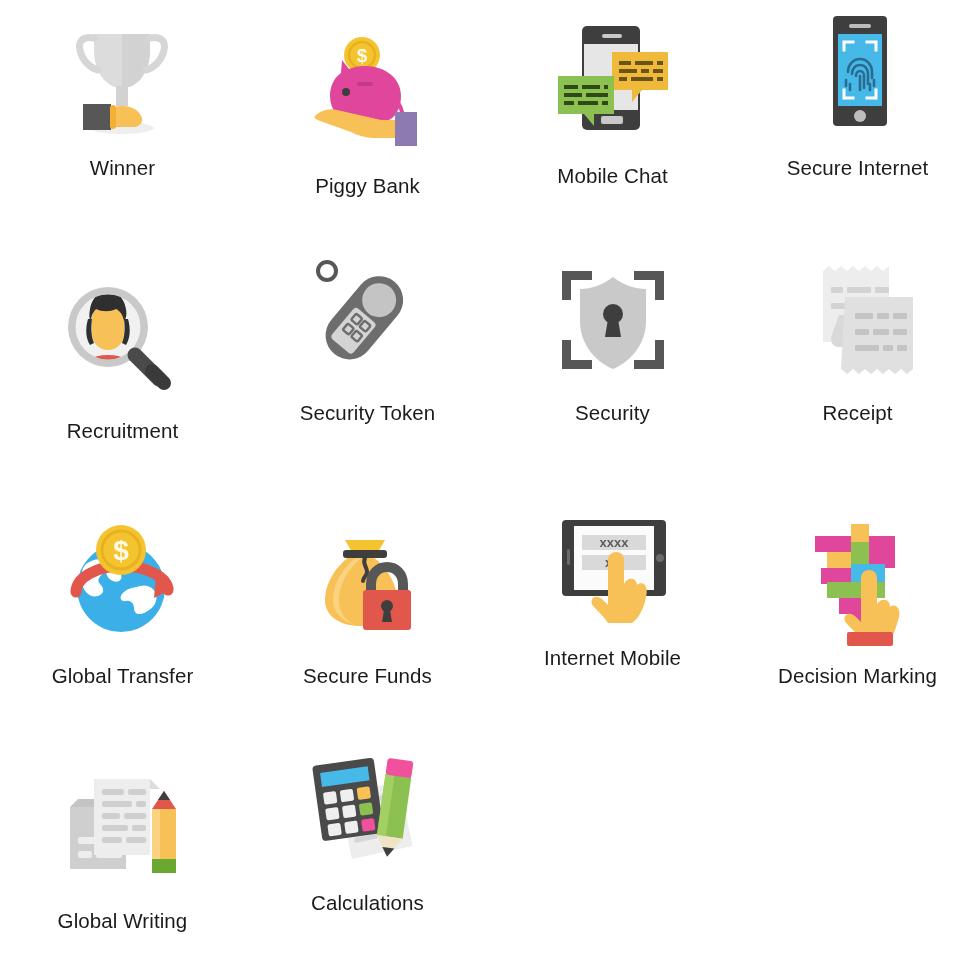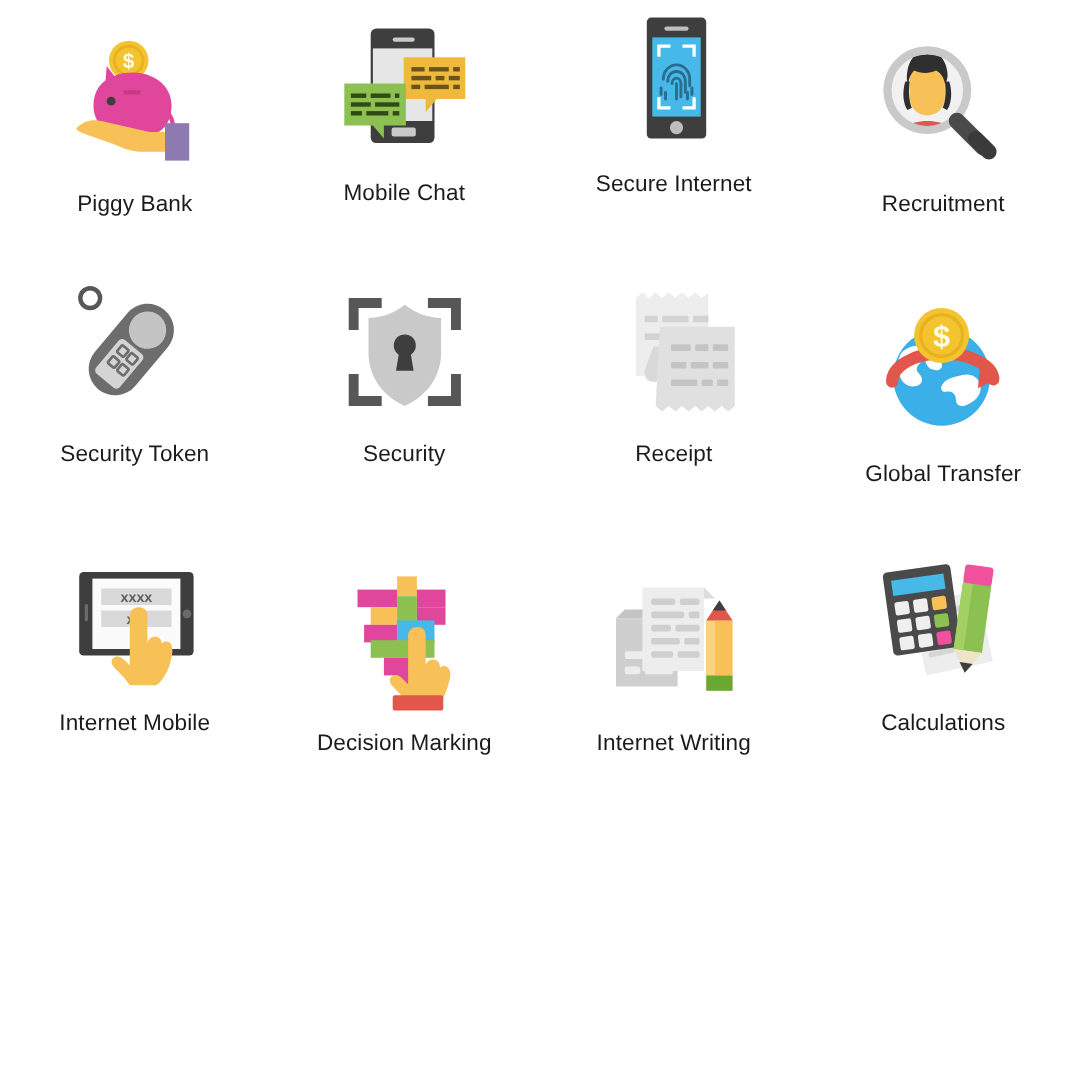--- a/index.html
+++ b/index.html
@@ -42,20 +42,37 @@
   .lbl-r4{margin-top:16px;}
   
   .nudge-up{margin-top:12px;justify-content:flex-end;}
   .nudge-dn{margin-top:20px;}
 </style>
 </head>
 <body>
 
 <div class="grid">
 
+  <div class="cell">
+    <div class="art nudge-up">
+      <svg width="150" height="130" viewBox="0 0 150 130">
+        <ellipse cx="74" cy="116" rx="32" ry="6" fill="#efefef"></ellipse>
+        <path d="M46 22 h56 v16 c0 22 -12 38 -28 38 s-28 -16 -28 -38 z" fill="#dcdcdc"></path>
+        <path d="M74 22 h28 v16 c0 22 -12 38 -28 38 z" fill="#d2d2d2"></path>
+        <path d="M46 26 c-12 -2 -16 4 -14 12 c2 10 10 18 18 20" fill="none" stroke="#d6d6d6" stroke-width="7" stroke-linecap="round"></path>
+        <path d="M102 26 c12 -2 16 4 14 12 c-2 10 -10 18 -18 20" fill="none" stroke="#d6d6d6" stroke-width="7" stroke-linecap="round"></path>
+        <rect x="68" y="74" width="12" height="20" fill="#d2d2d2"></rect>
+        <path d="M56 110 h36 l-6 -12 h-24 z" fill="#e4e4e4"></path>
+        <path d="M74 94 c12 0 18 6 20 12 c1 5 -3 9 -8 9 h-26 c-5 0 -8 -4 -7 -9 c1 -6 9 -12 21 -12 z" fill="#f7c158"></path>
+        <rect x="35" y="92" width="28" height="26" fill="#575757"></rect>
+        <rect x="62" y="93" width="6" height="24" rx="3" fill="#f2b134"></rect>
+      </svg>
+    </div>
+    <div class="label lbl-r1">Winner</div>
+  </div>
 
   <div class="cell">
     <div class="art">
       <svg width="150" height="130" viewBox="0 0 150 130">
         <circle cx="69" cy="25" r="18" fill="#f4c430"></circle>
         <circle cx="69" cy="25" r="13" fill="none" stroke="#e8b11f" stroke-width="2.5"></circle>
         <text x="69" y="32" font-family="Liberation Sans, sans-serif" font-size="19" font-weight="bold" fill="#fffbe8" text-anchor="middle">$</text>
         <path d="M96 90 c8 -4 12 -14 12 -24 c0 -18 -16 -30 -36 -30 c-6 0 -11 1 -16 3 l-7 -9 l-1 13 c-7 5 -11 13 -11 23 c0 14 9 24 22 28 z" fill="#e0469b"></path>
         <path d="M96 66 c8 4 12 10 13 16 c1 5 -3 7 -5 4" fill="none" stroke="#e0469b" stroke-width="4" stroke-linecap="round"></path>
         <rect x="64" y="52" width="16" height="4" rx="2" fill="#c43a84"></rect>
@@ -233,20 +250,36 @@
         <path d="M108 56 l18 12 l-20 10 z" fill="#e2574c"></path>
         <circle cx="73" cy="30" r="25" fill="#f4c430"></circle>
         <circle cx="73" cy="30" r="19" fill="none" stroke="#e8b11f" stroke-width="3"></circle>
         <text x="73" y="40" font-family="Liberation Sans, sans-serif" font-size="28" font-weight="bold" fill="#fffbe8" text-anchor="middle">$</text>
       </svg>
     </div>
     <div class="label lbl-r3">Global Transfer</div>
   </div>
 
 
+  <div class="cell">
+    <div class="art">
+      <svg width="150" height="130" viewBox="0 0 150 130">
+        <path d="M52 20 h40 l-8 14 h-24 z" fill="#f4c430"></path>
+        <path d="M60 34 c-18 12 -28 30 -28 46 c0 16 14 26 36 26 c22 0 36 -10 36 -26 c0 -16 -10 -34 -28 -46 z" fill="#f7c158"></path>
+        <path d="M68 34 c-18 12 -28 30 -28 46 c0 12 8 20 20 24 c-10 -6 -14 -14 -14 -24 c0 -16 10 -34 28 -46 z" fill="#fbd27f"></path>
+        <rect x="50" y="30" width="44" height="8" rx="3" fill="#3e3e3e"></rect>
+        <path d="M72 38 c-3 6 2 8 2 14 c0 4 -4 5 -4 9" fill="none" stroke="#3e3e3e" stroke-width="4" stroke-linecap="round"></path>
+        <path d="M78 72 v-8 c0 -10 7 -17 16 -17 s16 7 16 17 v8" fill="none" stroke="#575757" stroke-width="10"></path>
+        <rect x="70" y="70" width="48" height="40" rx="3" fill="#e2574c"></rect>
+        <circle cx="94" cy="86" r="6" fill="#3e3e3e"></circle>
+        <path d="M91 90 h6 l2 12 h-10 z" fill="#3e3e3e"></path>
+      </svg>
+    </div>
+    <div class="label lbl-r3">Secure Funds</div>
+  </div>
 
   <div class="cell">
     <div class="art nudge-up">
       <svg width="150" height="130" viewBox="0 0 150 130">
         <rect x="24" y="18" width="104" height="76" rx="4" fill="#3e3e3e"></rect>
         <rect x="36" y="24" width="80" height="64" fill="#fbfbfb"></rect>
         <rect x="29" y="47" width="3" height="16" rx="1.5" fill="#6a6a6a"></rect>
         <circle cx="122" cy="56" r="4" fill="#6a6a6a"></circle>
         <rect x="44" y="33" width="64" height="15" fill="#d9d9d9"></rect>
         <rect x="44" y="53" width="64" height="15" fill="#d9d9d9"></rect>
@@ -311,21 +344,21 @@
         </g>
         <g>
           <rect x="104" y="44" width="24" height="50" fill="#f7c158"></rect>
           <rect x="104" y="44" width="8" height="50" fill="#fbd27f"></rect>
           <rect x="104" y="94" width="24" height="14" fill="#6aa832"></rect>
           <path d="M104 44 l12 -18 l12 18 z" fill="#e2574c"></path>
           <path d="M110 35 l6 -9 l6 9 z" fill="#3e3e3e"></path>
         </g>
       </svg>
     </div>
-    <div class="label lbl-r4">Internet Writing</div>
+    <div class="label lbl-r4">Global Writing</div>
   </div>
 
   <div class="cell">
     <div class="art nudge-up">
       <svg width="150" height="130" viewBox="0 0 150 130">
         <g transform="rotate(-12 84 76)">
           <path d="M52 40 h62 v66 h-62 z" fill="#ededed"></path>
           <g fill="#d6d6d6">
             <rect x="58" y="50" width="20" height="5" rx="2"></rect>
               <rect x="82" y="50" width="26" height="5" rx="2"></rect>

